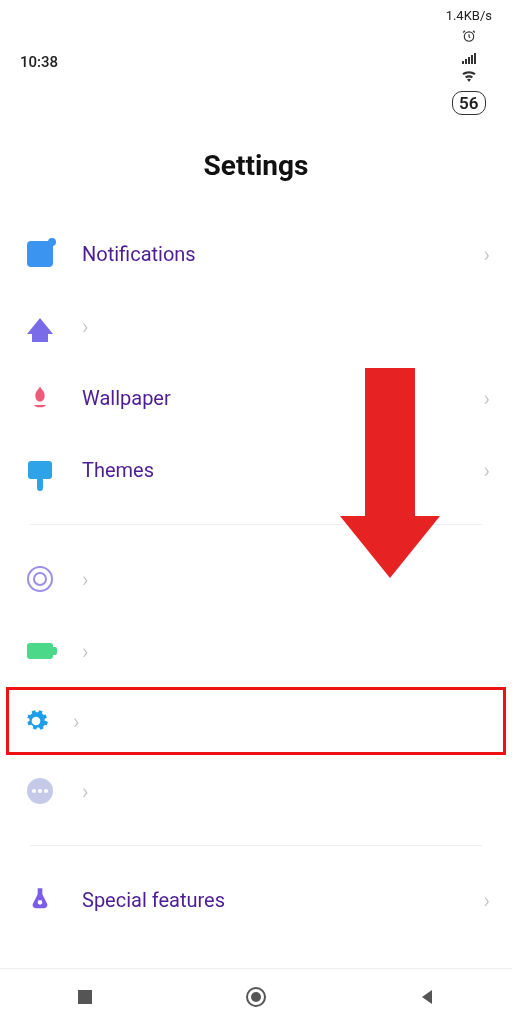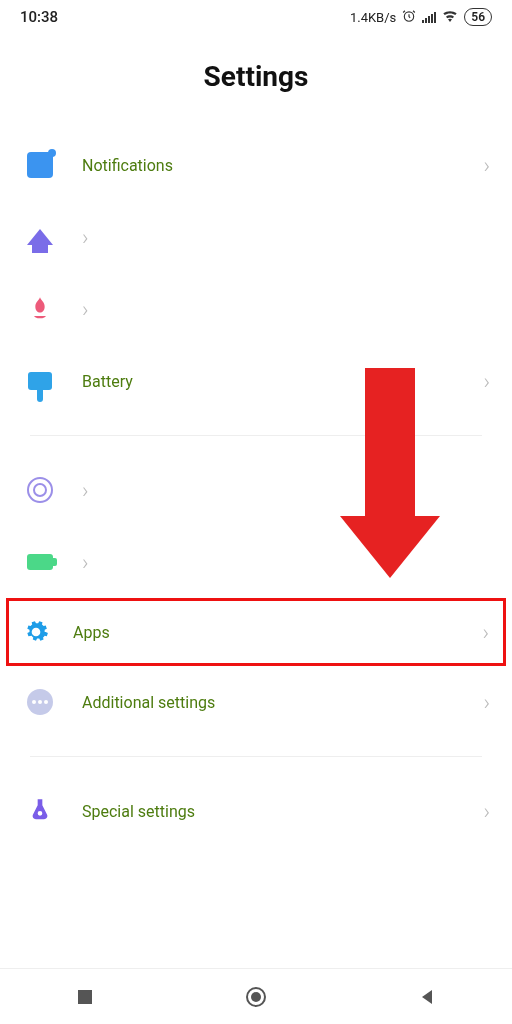--- a/index.html
+++ b/index.html
@@ -19,27 +19,28 @@
       font-size: 15px;
       color: #222;
       gap: 48px;
     }
     .status-left { font-weight: 500; }
     .status-right {
       display: flex;
       align-items: center;
       gap: 6px;
       font-size: 13px;
+      flex-direction: column;
     }
     .status-right .speed { font-size: 13px; }
     .battery-box {
       border: 1.5px solid #333;
       border-radius: 10px;
       padding: 1px 6px;
-      font-size: 12px;
+      font-size: 17px;
       font-weight: 600;
     }
     .header {
       text-align: center;
       padding: 30px 0 36px;
     }
     .header h1 {
       font-size: 28px;
       font-weight: 700;
       color: #111;
@@ -57,22 +58,22 @@
       width: 36px;
       height: 36px;
       display: flex;
       align-items: center;
       justify-content: center;
       margin-right: 24px;
       flex-shrink: 0;
     }
     .item-label {
       flex: 1;
-      font-size: 16px;
-      color: #4d7c0f;
+      font-size: 20px;
+      color: #4c1d95;
       font-weight: 400;
     }
     .chevron {
       color: #bbb;
       font-size: 22px;
       font-weight: 300;
     }
     .divider {
       height: 1px;
       background: #eee;
@@ -204,28 +205,29 @@
       </div>
     <div class="chevron">›</div>
   </div>
 
   <div class="settings-item">
     <div class="icon-wrap ico-wallpaper">
       <svg width="28" height="28" viewBox="0 0 24 24" fill="#ed5a7a">
           <path d="M12 2c-1 3-4 4-4 8 0 3 2 5 4 5s4-2 4-5c0-4-3-5-4-8zm0 18c-3 0-5-1-5-2h10c0 1-2 2-5 2z"></path>
         </svg>
     </div>
+    <div class="item-label">Wallpaper</div>
     <div class="chevron">›</div>
   </div>
 
   <div class="settings-item">
     <div class="icon-wrap">
         <div class="ico-themes"></div>
       </div>
-    <div class="item-label">Battery</div>
+    <div class="item-label">Themes</div>
     <div class="chevron">›</div>
   </div>
 
   <div class="divider"></div>
 
   <div class="settings-item">
     <div class="icon-wrap">
         <div class="ico-security"></div>
       </div>
     <div class="chevron">›</div>
@@ -237,45 +239,43 @@
       </div>
     <div class="chevron">›</div>
   </div>
 
   <div class="settings-item highlight-box">
     <div class="icon-wrap ico-apps">
       <svg width="28" height="28" viewBox="0 0 24 24" fill="#1e9de8">
           <path d="M12 8a4 4 0 100 8 4 4 0 000-8zm9 4l2 1-1 3-2-.5c-.4.6-.9 1.1-1.5 1.5l.5 2-3 1-1-2h-2l-1 2-3-1 .5-2c-.6-.4-1.1-.9-1.5-1.5L5 16l-1-3 2-1v-2L4 9l1-3 2 .5c.4-.6.9-1.1 1.5-1.5L8 3l3-1 1 2h2l1-2 3 1-.5 2c.6.4 1.1.9 1.5 1.5L21 6l1 3-2 1v2z"></path>
         </svg>
     </div>
-    <div class="item-label">Apps</div>
     <div class="chevron">›</div>
   </div>
 
   <div class="settings-item">
     <div class="icon-wrap">
         <div class="ico-additional">
           <span></span>
           <span></span>
           <span></span>
         </div>
       </div>
-    <div class="item-label">Additional settings</div>
     <div class="chevron">›</div>
   </div>
 
   <div class="divider"></div>
 
   <div class="settings-item">
     <div class="icon-wrap ico-special">
       <svg width="28" height="28" viewBox="0 0 24 24" fill="#7a5de8">
           <path d="M10 2h4v5l4 8c1 2-.5 4-2.5 4h-7C6.5 19 5 17 6 15l4-8V2zm2 10a2 2 0 100 4 2 2 0 000-4z"></path>
         </svg>
     </div>
-    <div class="item-label">Special settings</div>
+    <div class="item-label">Special features</div>
     <div class="chevron">›</div>
   </div>
 
 </div>
 
 <div class="arrow-annotation">
   <div class="arrow-shaft"></div>
   <div class="arrow-head"></div>
 </div>
 

